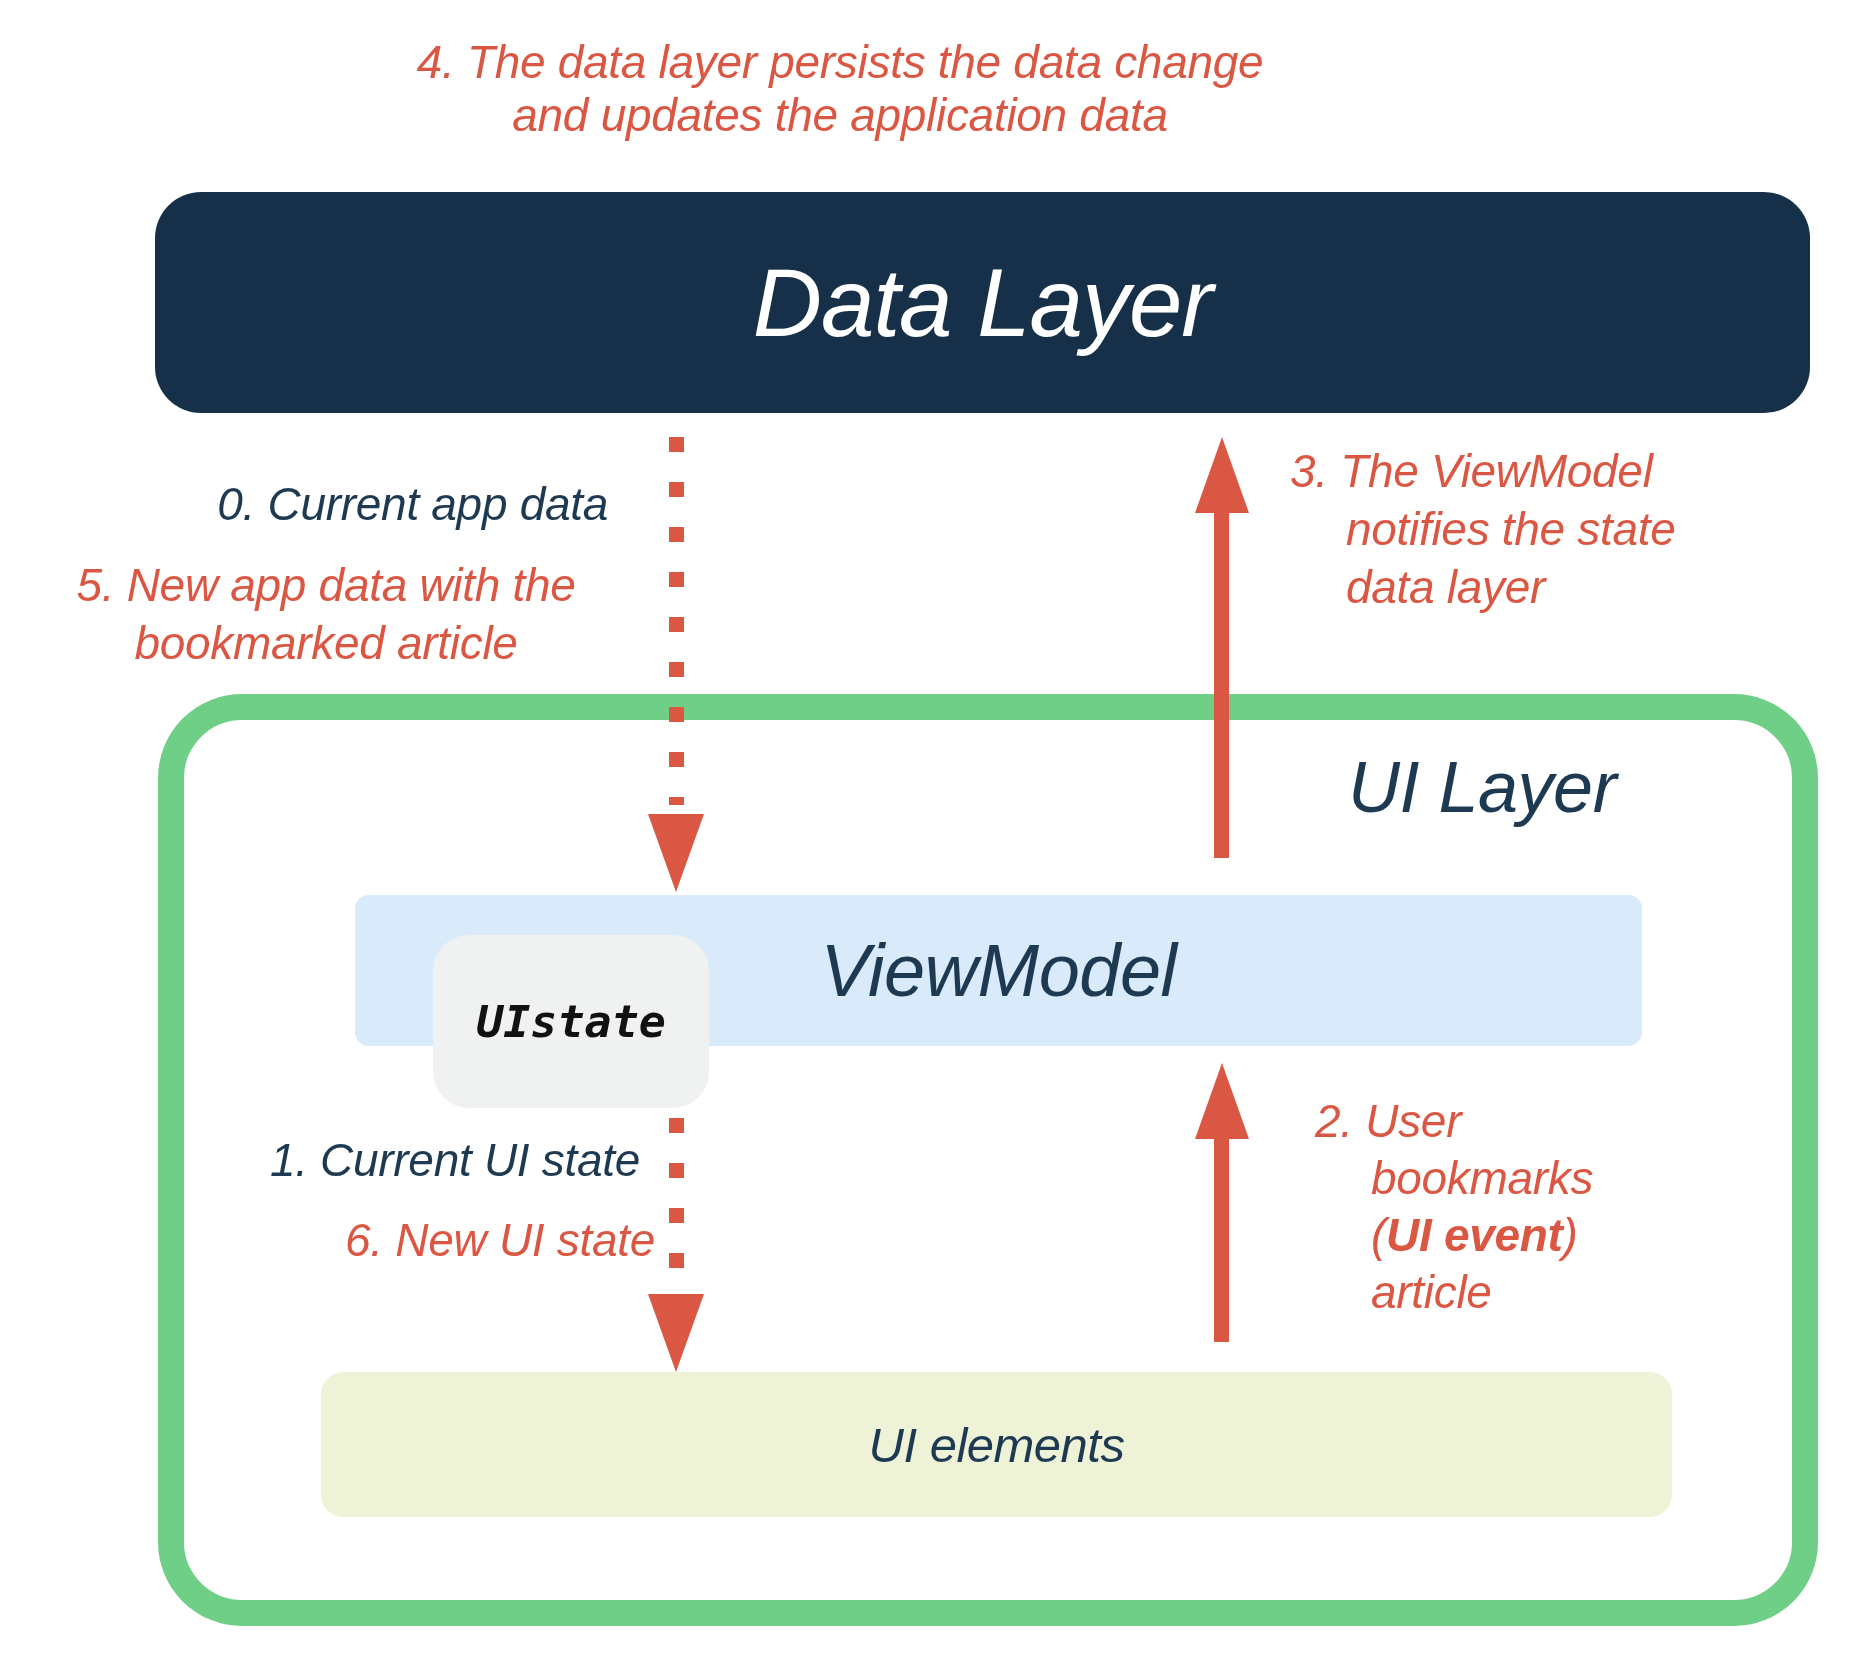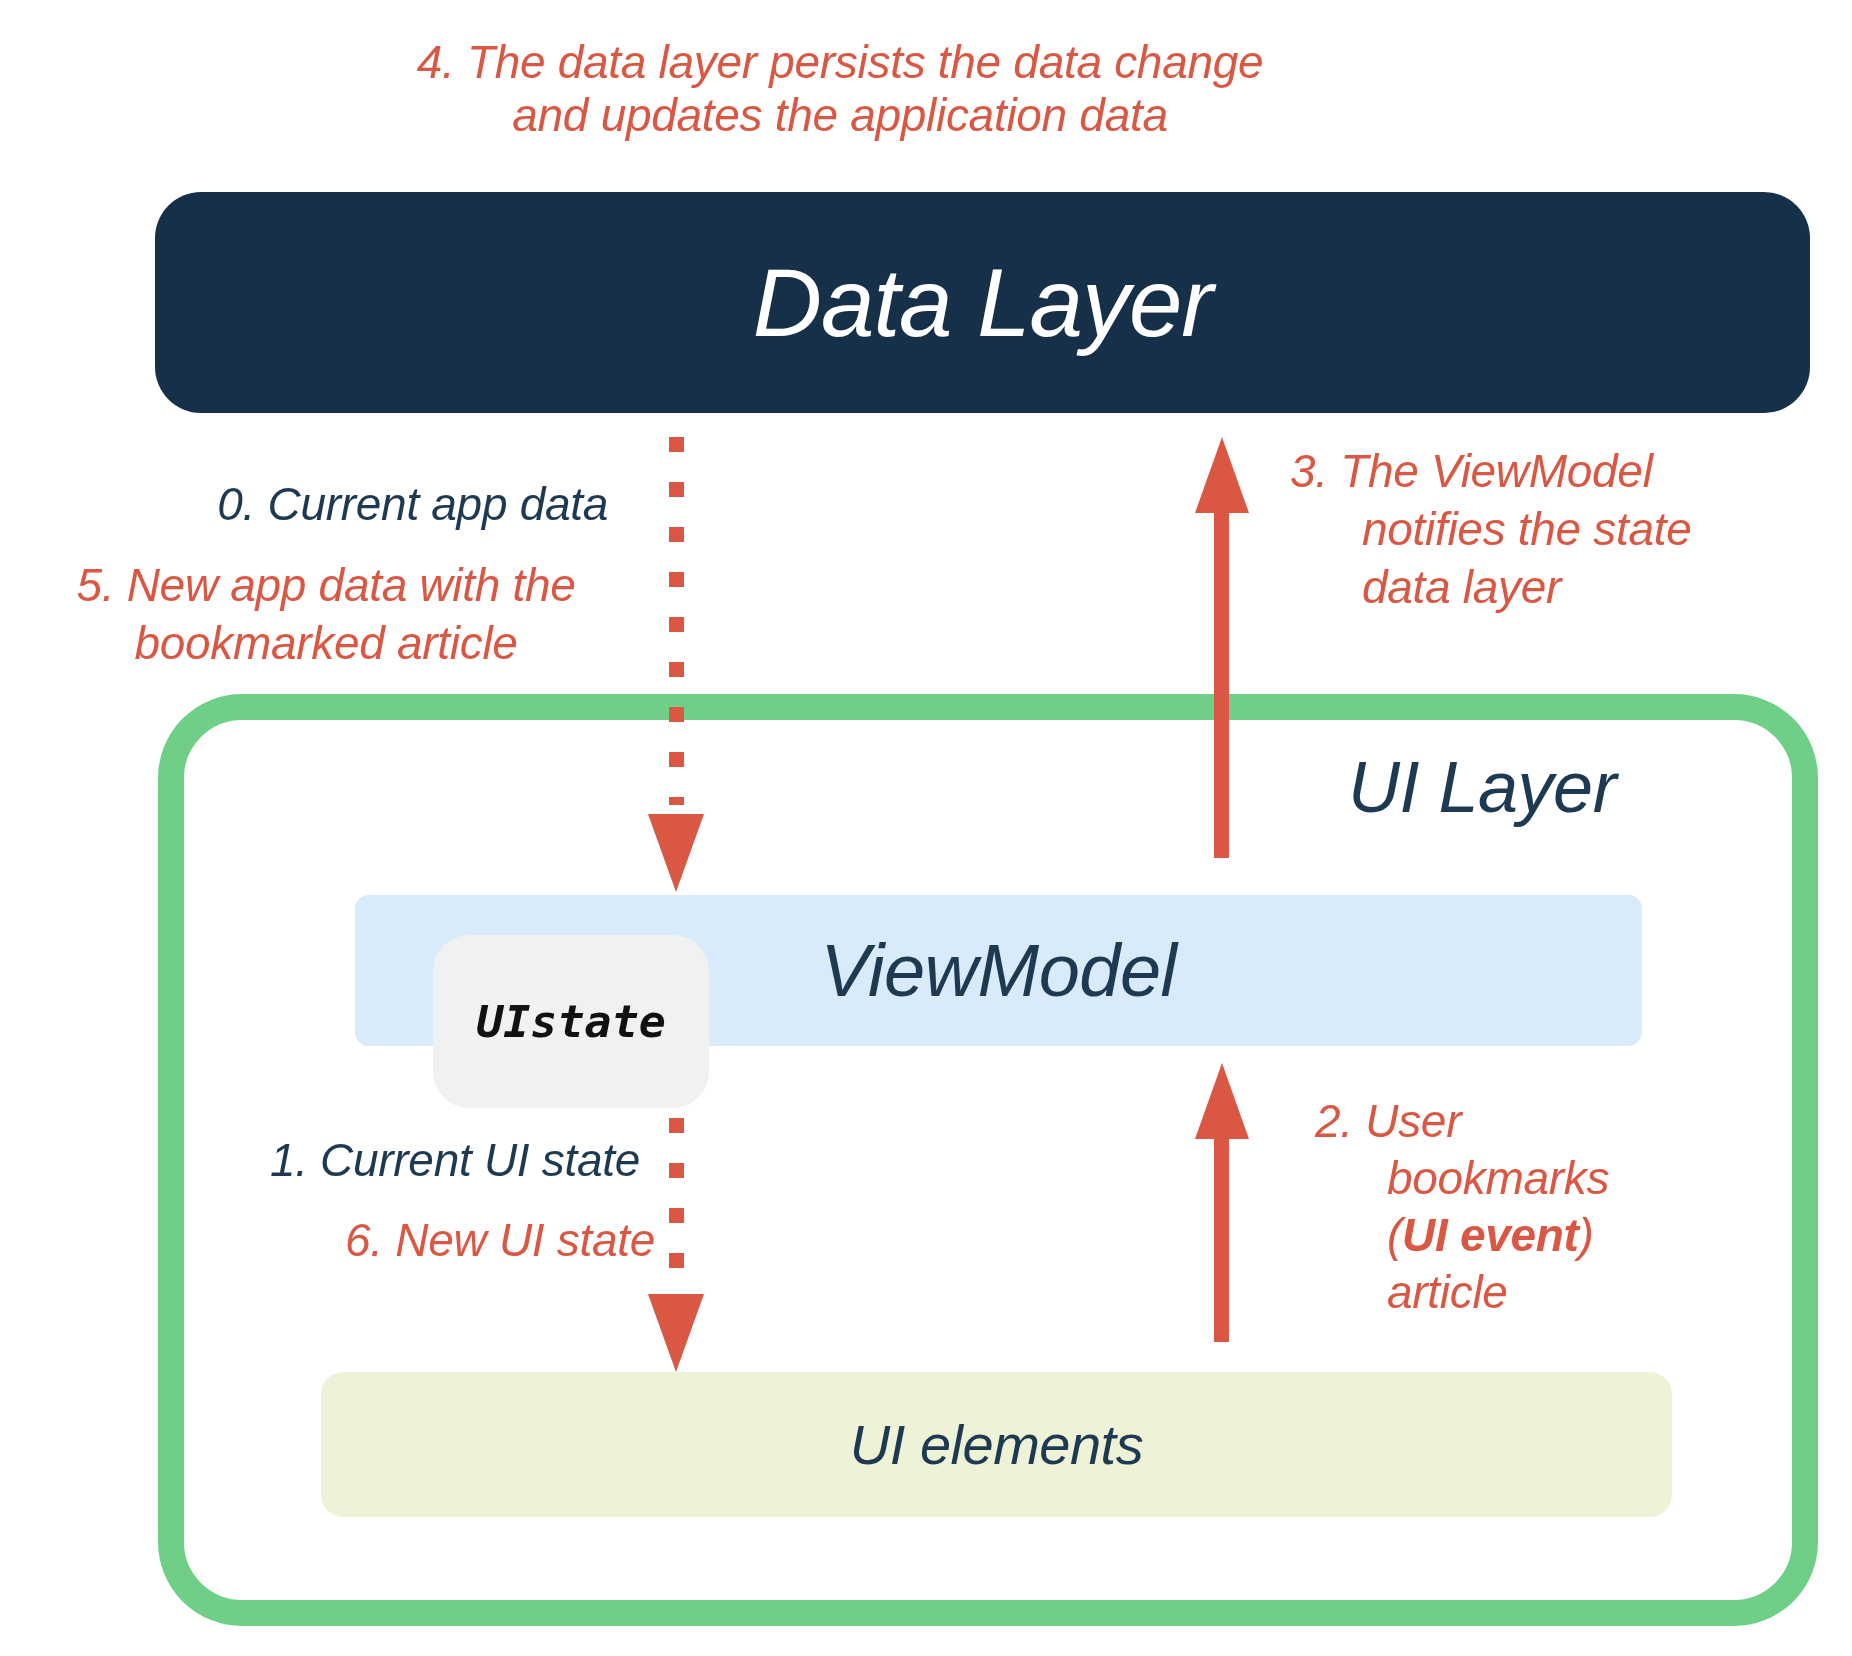--- a/index.html
+++ b/index.html
@@ -15,21 +15,21 @@
   }
   .abs{position:absolute;font-style:italic;}
   
   .ann{font-size:46px; letter-spacing:-0.3px; line-height:54px; white-space:nowrap;}
   .red{color:var(--red);}
   .navy{color:var(--navy-text);}
   .center{text-align:center;}
   .right{text-align:right;}
   .step-block{font-size:46px; letter-spacing:-0.3px; color:var(--red);}
   .step-block .line{white-space:nowrap;}
-  .step-block .indent{margin-left:72px;}
+  .step-block .indent{margin-left:56px;}
   
   .data-layer{
     left:155px; top:192px; width:1655px; height:221px;
     background:var(--navy-box); border-radius:46px;
     display:flex; align-items:center; justify-content:center;
   }
   .data-layer-label{color:#fff; font-size:96px; letter-spacing:-1px;}
   .ui-layer{
     left:158px; top:694px; width:1660px; height:932px;
     border:26px solid var(--green); border-radius:84px;
@@ -50,21 +50,21 @@
     background:var(--grey); border-radius:36px; z-index:5;
     display:flex; flex-direction:row; align-items:center; justify-content:center;
     font-family:"DejaVu Sans Mono","Liberation Mono",monospace;
     font-weight:bold; font-size:45px; line-height:64px; color:var(--black);
   }
   .ui-elements{
     left:321px; top:1372px; width:1351px; height:145px;
     background:var(--yellow); border-radius:22px;
     display:flex; align-items:center; justify-content:center;
   }
-  .ui-elements-label{color:var(--navy-text); font-size:56px; letter-spacing:-0.5px;}
+  .ui-elements-label{color:var(--navy-text); font-size:49px; letter-spacing:-0.5px;}
   
   .dot-shaft{
     width:15px; z-index:6;
     background-image:repeating-linear-gradient(to bottom,
       var(--red) 0px, var(--red) 15px, transparent 15px, transparent 45px);
   }
   .head-down{
     width:56px; height:78px; background:var(--red); z-index:6;
     clip-path:polygon(0 0, 100% 0, 50% 100%);
   }

